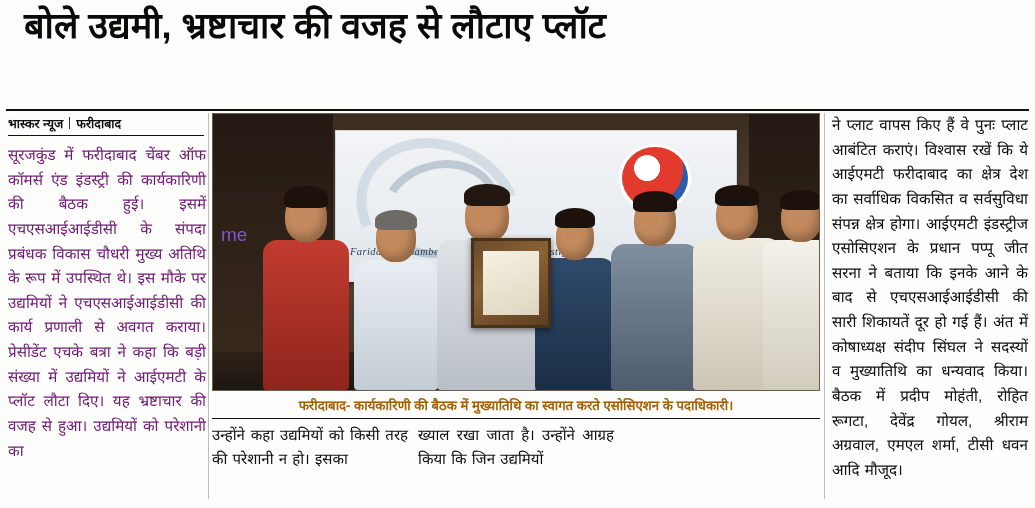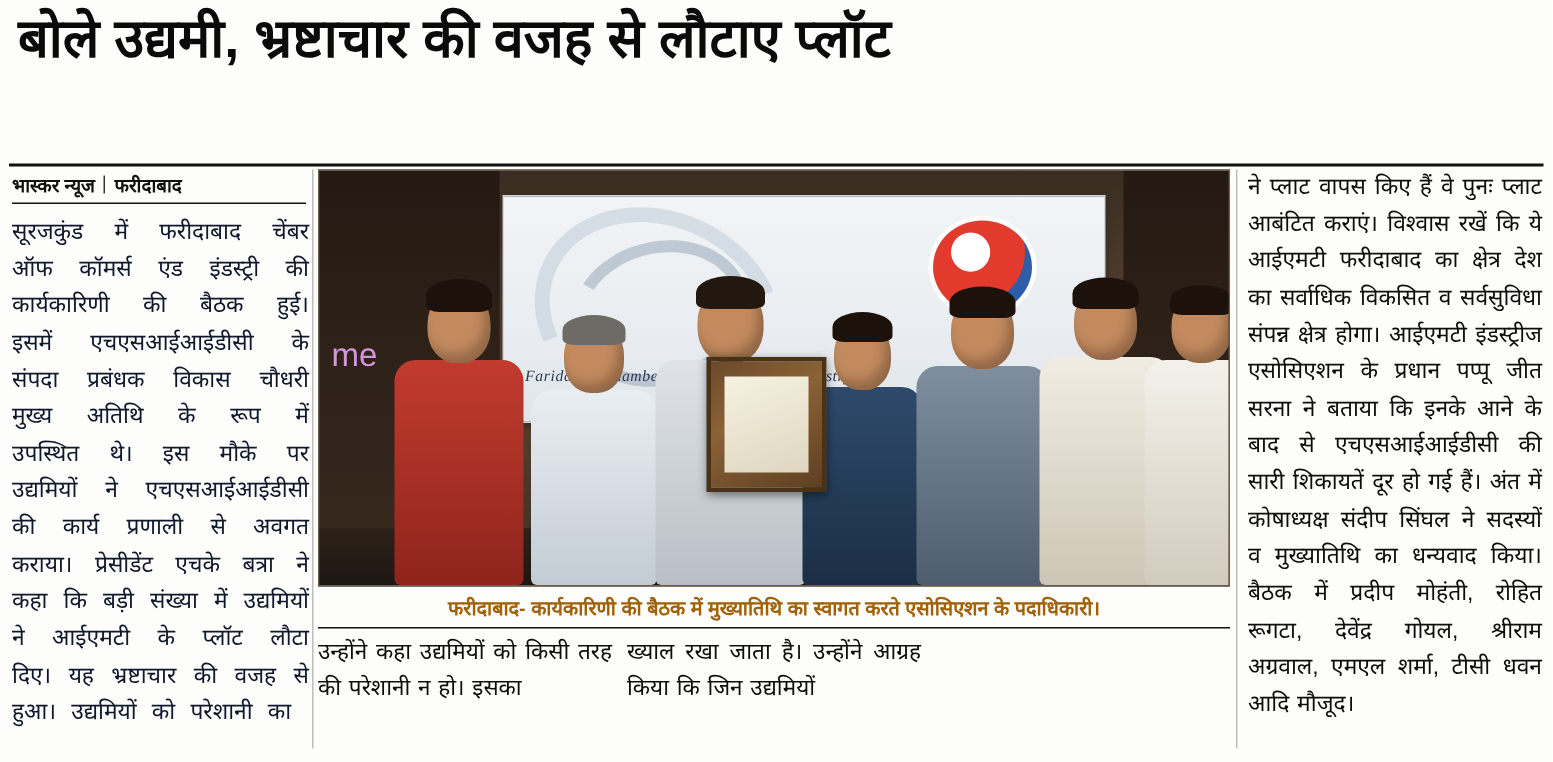--- a/index.html
+++ b/index.html
@@ -17,21 +17,21 @@
     background: #fdfdfb;
     overflow: hidden;
   }
 
   
   .headline-wrap {
     position: absolute;
     left: 0;
     top: 0;
     width: 1035px;
-    padding: 6px 8px 0 12px;
+    padding: 6px 8px 0 24px;
     box-sizing: border-box;
   }
   .headline {
     font-family: "Liberation Sans", sans-serif;
     font-weight: bold;
     font-size: 36px;
     line-height: 1.12;
     color: #0a0a0a;
     letter-spacing: 0px;
     white-space: nowrap;
@@ -90,24 +90,24 @@
     position: relative;
     top: 1px;
   }
   .byline-rule {
     width: 196px;
     height: 1px;
     background: #111;
     margin-bottom: 7px;
   }
   .lead-text {
-    font-family: Liberation Mono, monospace;
+    font-family: Liberation Sans, sans-serif;
     font-size: 15.2px;
     line-height: 1.62;
-    color: #0f172a;
+    color: #701a75;
     text-align: justify;
     word-spacing: 1px;
   }
 
   
   .col-center {
     position: absolute;
     left: 212px;
     top: 0;
     width: 608px;
@@ -188,22 +188,22 @@
     font-style: italic;
     font-size: 9.5px;
     color: #4a5a70;
     white-space: nowrap;
     overflow: hidden;
   }
   .ph-greentxt {
     position: absolute;
     left: 8px; top: 110px;
     font-family: "Liberation Sans", sans-serif;
-    font-size: 22px;
-    color: #f0abfc;
+    font-size: 19px;
+    color: #8b5cf6;
     opacity: .85;
   }
   .ph-floor {
     position: absolute; left: 0; bottom: 0; width: 100%; height: 38px;
     background: linear-gradient(180deg, #2d2219, #1d1610);
   }
   
   .person { position: absolute; bottom: 0; }
   .head {
     position: absolute; left: 50%; transform: translateX(-50%);

